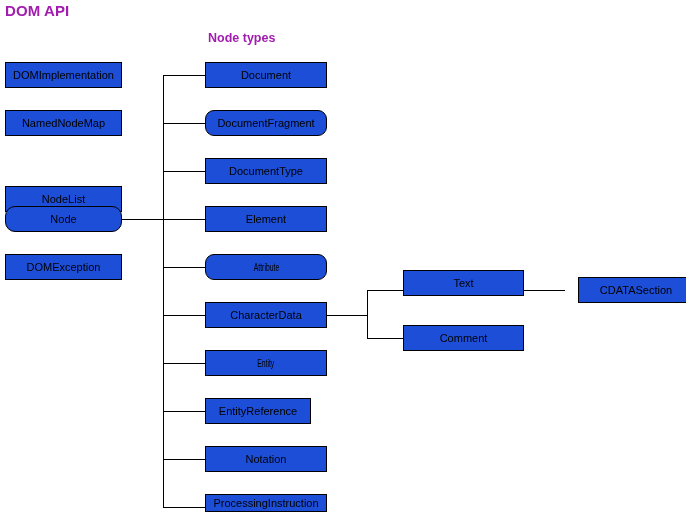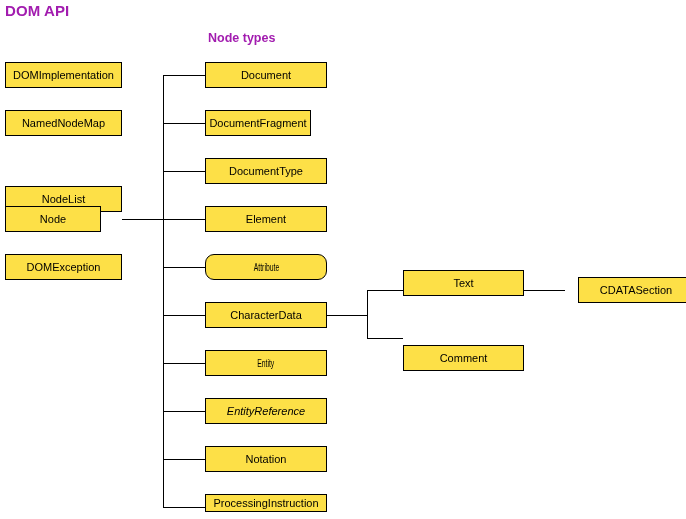--- a/index.html
+++ b/index.html
@@ -34,21 +34,21 @@
   }
   #subtitle {
     left: 208px;
     top: 31px;
     font-size: 12.5px;
   }
   
   .node-box {
     position: absolute;
     box-sizing: border-box;
-    background: #fde047;
+    background: #1d4ed8;
     border: 1px solid #000000;
     display: flex;
     align-items: center;
     justify-content: center;
     font-size: 11px;
     line-height: 1;
     color: #000000;
     white-space: nowrap;
     overflow: hidden;
   }
@@ -83,51 +83,51 @@
   <div class="heading" id="title">DOM API</div>
 
   <div class="heading" id="subtitle">Node types</div>
 
   <div class="node-box" style="left:5px; top:62px; width:117px; height:26px;">DOMImplementation</div>
 
   <div class="node-box" style="left:5px; top:110px; width:117px; height:26px;">NamedNodeMap</div>
 
   <div class="node-box" style="left:5px; top:158px; width:117px; height:26px;margin-top:28px;">NodeList</div>
 
-  <div class="node-box" style="left:5px; top:206px; width:96px; height:26px;">Node</div>
+  <div class="node-box" style="left:5px; top:206px; width:117px; height:26px;border-radius:10px;">Node</div>
 
   <div class="node-box" style="left:5px; top:254px; width:117px; height:26px;">DOMException</div>
 
   <div class="node-box" style="left:205px; top:62px; width:122px; height:26px;">Document</div>
 
-  <div class="node-box" style="left:205px; top:110px; width:106px; height:26px;">DocumentFragment</div>
+  <div class="node-box" style="left:205px; top:110px; width:122px; height:26px;border-radius:9px;">DocumentFragment</div>
 
   <div class="node-box" style="left:205px; top:158px; width:122px; height:26px;">DocumentType</div>
 
   <div class="node-box" style="left:205px; top:206px; width:122px; height:26px;">Element</div>
 
   <div class="node-box condensed" style="left:205px; top:254px; width:122px; height:26px;border-radius:9px;">
       <span>Attribute</span>
     </div>
 
   <div class="node-box" style="left:205px; top:302px; width:122px; height:26px;">CharacterData</div>
 
   <div class="node-box condensed" style="left:205px; top:350px; width:122px; height:26px;">
       <span>Entity</span>
     </div>
 
-  <div class="node-box" style="left:205px; top:398px; width:122px; height:26px;font-style:italic;">EntityReference</div>
+  <div class="node-box" style="left:205px; top:398px; width:106px; height:26px;">EntityReference</div>
 
   <div class="node-box" style="left:205px; top:446px; width:122px; height:26px;">Notation</div>
 
   <div class="node-box" style="left:205px; top:494px; width:122px; height:18px;">ProcessingInstruction</div>
 
   <div class="node-box" style="left:403px; top:270px; width:121px; height:26px;">Text</div>
 
-  <div class="node-box" style="left:403px; top:325px; width:121px; height:26px;margin-top:20px;">Comment</div>
+  <div class="node-box" style="left:403px; top:325px; width:121px; height:26px;">Comment</div>
 
   <div class="node-box" style="left:578px; top:277px; width:116px; height:26px;">CDATASection</div>
 
   <div class="line-v" style="left:163px; top:75px; height:432px;"></div>
 
   <div class="line-h" style="left:163px; top:75px; width:42px;"></div>
   <div class="line-h" style="left:163px; top:123px; width:42px;"></div>
   <div class="line-h" style="left:163px; top:171px; width:42px;"></div>
   <div class="line-h" style="left:163px; top:219px; width:42px;"></div>
   <div class="line-h" style="left:163px; top:267px; width:42px;"></div>

